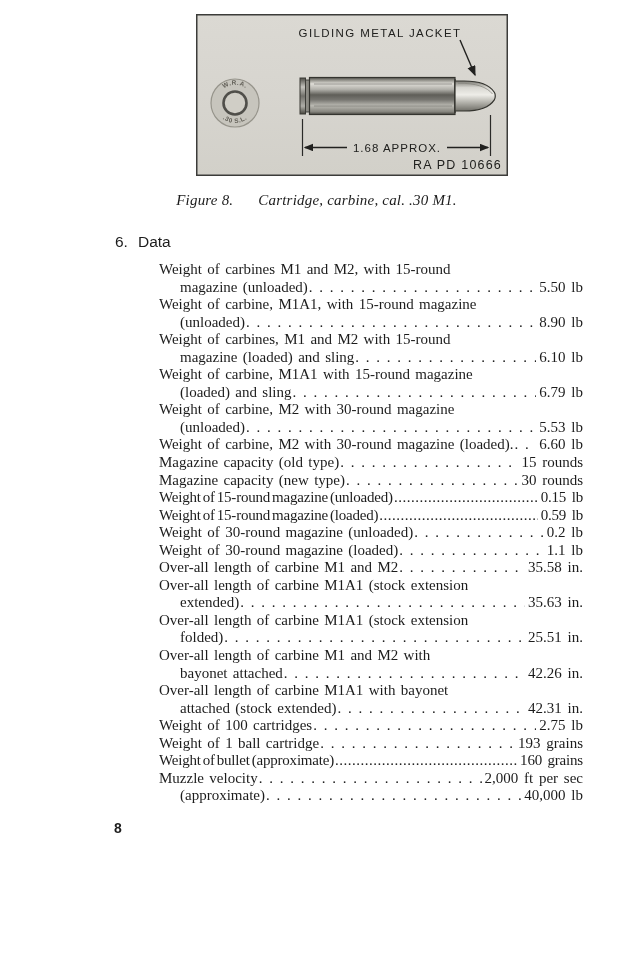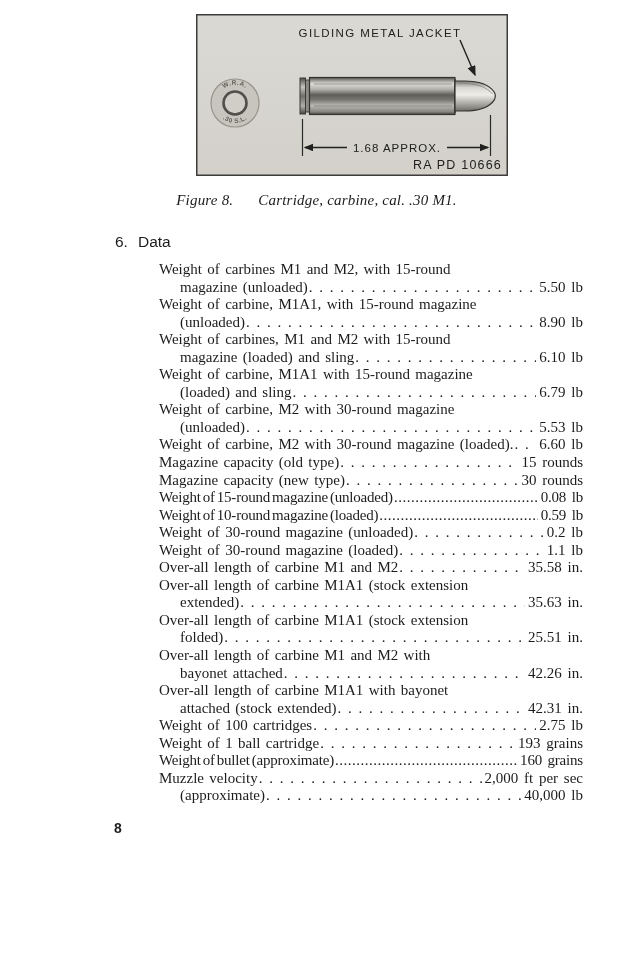--- a/index.html
+++ b/index.html
@@ -197,26 +197,26 @@
         <div class="line flexline">
           <span class="txt">Magazine capacity (new type)</span>
           <span class="leader"> . . . . . . . . . . . . . . . . . . . . . . . . . . . . . . . . . . . . . . . . . . . . . . . . . . . . . . . . . . . . . . . . . . . . . . . . . . . . . . . . . . . . . . . . . . . . . . . . . . . . . . . . . . . . . . . . . . . . . . . . . . . . . . . . . .</span>
           <span class="val">30 rounds</span>
         </div>
       </div>
       <div class="item dense">
         <div class="line flexline">
           <span class="txt">Weight of 15-round magazine (unloaded)</span>
           <span class="leader">................................................................................................................................................................................................................................................</span>
-          <span class="val">0.08 lb</span>
+          <span class="val">0.15 lb</span>
         </div>
       </div>
       <div class="item dense">
         <div class="line flexline">
-          <span class="txt">Weight of 10-round magazine (loaded)</span>
+          <span class="txt">Weight of 15-round magazine (loaded)</span>
           <span class="leader">................................................................................................................................................................................................................................................</span>
           <span class="val">0.59 lb</span>
         </div>
       </div>
       <div class="item">
         <div class="line flexline">
           <span class="txt">Weight of 30-round magazine (unloaded)</span>
           <span class="leader"> . . . . . . . . . . . . . . . . . . . . . . . . . . . . . . . . . . . . . . . . . . . . . . . . . . . . . . . . . . . . . . . . . . . . . . . . . . . . . . . . . . . . . . . . . . . . . . . . . . . . . . . . . . . . . . . . . . . . . . . . . . . . . . . . . .</span>
           <span class="val">0.2 lb</span>
         </div>

